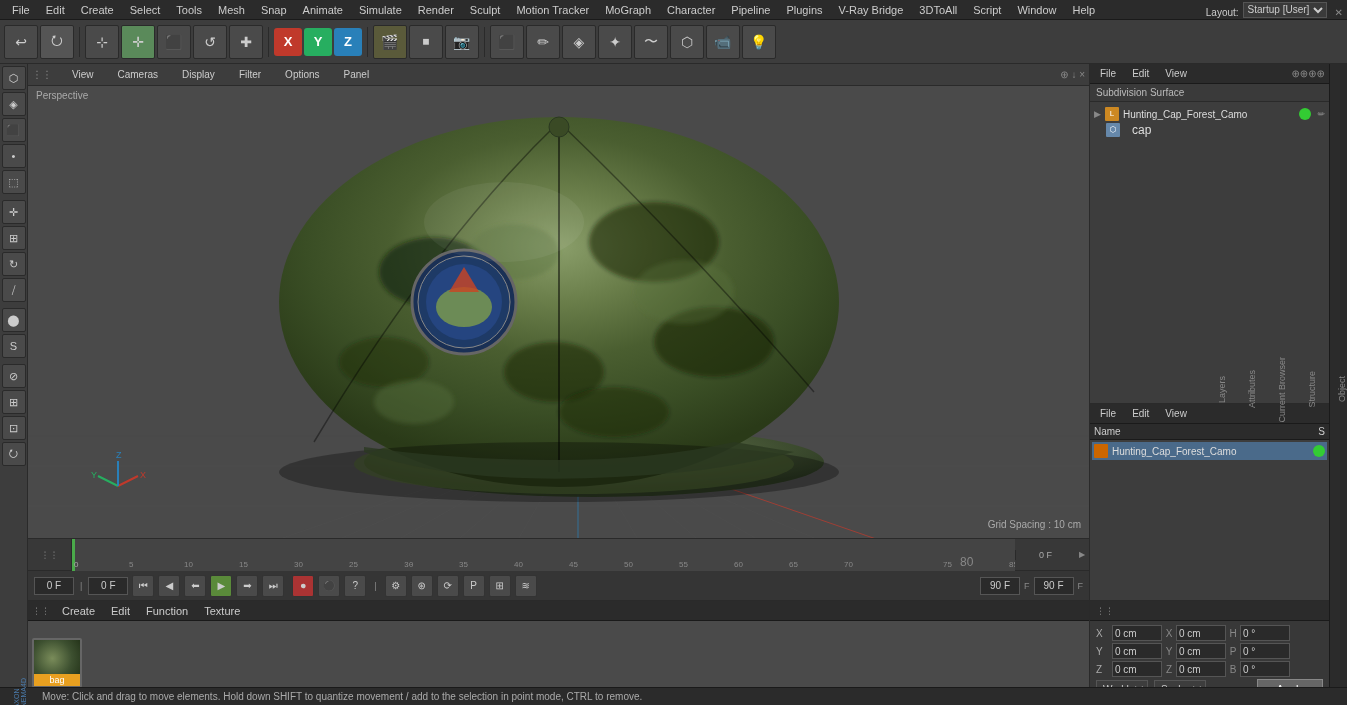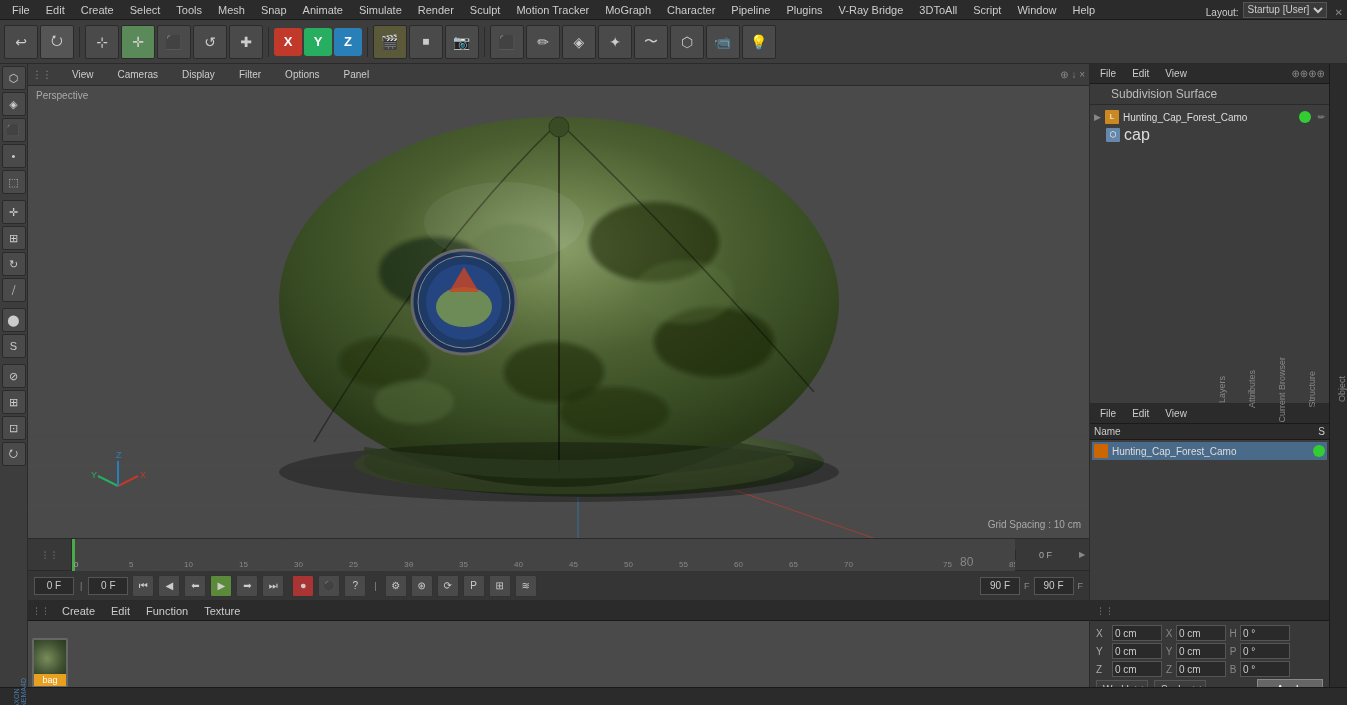--- a/index.html
+++ b/index.html
@@ -107,21 +107,21 @@
     #mat-menu-bar {
       height: 20px; background: #2b2b2b; display: flex; align-items: center;
       padding: 0 4px; gap: 0; border-bottom: 1px solid #1a1a1a;
     }
     .mat-menu-item { padding: 2px 8px; color: #ccc; cursor: pointer; font-size: 11px; }
     #mat-content {
       flex: 1; display: flex; align-items: center; padding: 4px;
       gap: 6px; background: #4a4a4a;
     }
     #mat-thumbnail {
-      width: 36px; height: 50px; border: 2px solid #666;
+      width: 50px; height: 50px; border: 2px solid #666;
       background: radial-gradient(circle at 40% 40%, #7a8c5a, #3d5030, #1a2810);
       border-radius: 2px; position: relative; cursor: pointer;
     }
     #mat-label {
       font-size: 9px; color: #fff; background: #e8a020; padding: 1px 3px;
       position: absolute; bottom: 0; left: 0; right: 0; text-align: center;
     }
 
     
     #right-properties {
@@ -491,33 +491,33 @@
     <div id="right-properties">
       <div id="right-top">
 
         <div id="right-top-header">
           <span class="right-tab">File</span>
           <span class="right-tab">Edit</span>
           <span class="right-tab">View</span>
           <span style="margin-left:auto;color:#888;font-size:10px;">⊕⊕⊕⊕</span>
         </div>
 
-        <div style="padding:3px 21px;background:#3a3a3a;font-size:12px;color:#bbb;border-bottom:1px solid #2a2a2a;">Subdivision Surface</div>
+        <div style="padding:3px 6px;background:#3a3a3a;font-size:10px;color:#bbb;border-bottom:1px solid #2a2a2a;">Subdivision Surface</div>
 
         <div id="object-tree">
           <div class="tree-item">
             <span style="font-size:9px;color:#888;">▶</span>
             <span style="width:14px;height:14px;background:#cc8822;display:inline-block;font-size:8px;text-align:center;line-height:14px;color:#fff;border-radius:1px;">L</span>
             <span style="font-size:10px;color:#ddd;">Hunting_Cap_Forest_Camo</span>
             <span style="margin-left:auto;width:12px;height:12px;background:#33cc33;border-radius:50%;display:inline-block;"></span>
             <span style="margin-left:2px;font-size:9px;color:#888;">✏</span>
           </div>
           <div class="tree-item tree-indent">
             <span style="width:14px;height:14px;background:#6688aa;display:inline-block;font-size:8px;text-align:center;line-height:14px;color:#fff;border-radius:1px;">⬡</span>
-            <span style="font-size:16px;color:#ddd;">cap</span>
+            <span style="font-size:12px;color:#ddd;margin-left:8px;">cap</span>
           </div>
         </div>
       </div>
 
       <div id="right-bottom">
         <div id="right-bottom-header">
           <span class="right-tab">File</span>
           <span class="right-tab">Edit</span>
           <span class="right-tab">View</span>
         </div>
@@ -592,13 +592,14 @@
     </div>
 
   </div>
 
 </div>
 
 <div id="status-bar">
   <div style="width:28px;display:flex;align-items:center;justify-content:center;">
     <span style="font-size:7px;color:#4a7aaa;writing-mode:vertical-rl;transform:rotate(180deg);">MAXON<br>CINEMA4D</span>
   </div>
+  <span style="margin-left:8px;">Move: Click and drag to move elements. Hold down SHIFT to quantize movement / add to the selection in point mode, CTRL to remove.</span>
 </div>
 
 </body></html>

